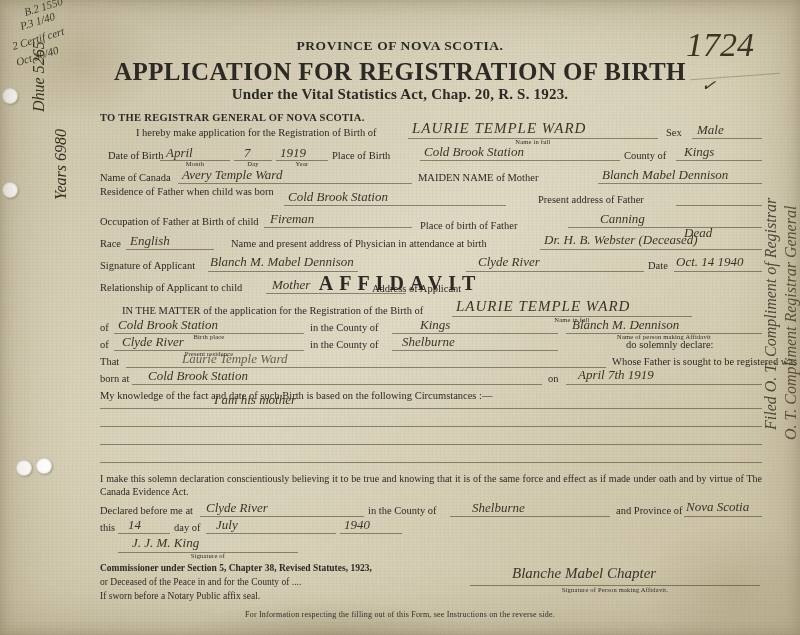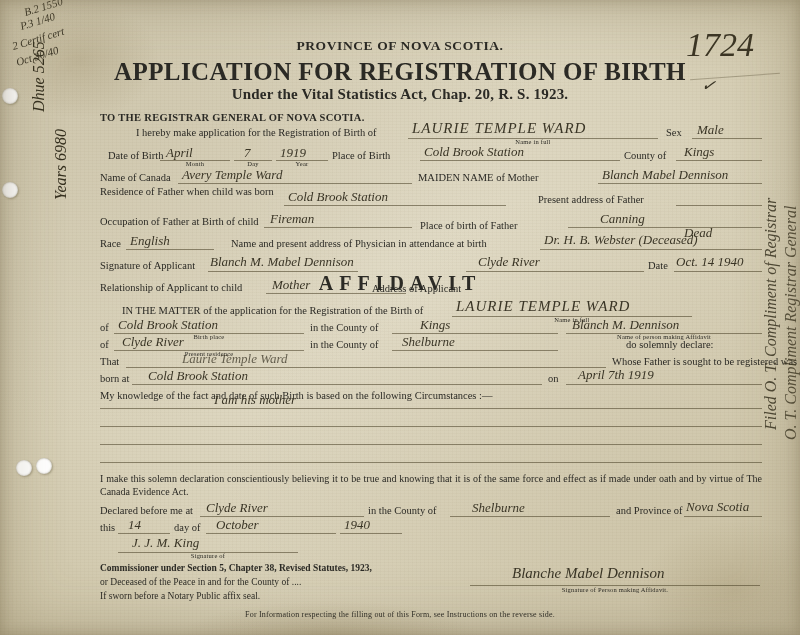--- a/index.html
+++ b/index.html
@@ -269,39 +269,39 @@
   <div class="hand md" style="left:472px;top:500px;">Shelburne</div>
   <div class="lbl" style="position:absolute;left:616px;top:505px;">and Province of</div>
   <div class="rule" style="left:684px;top:516px;width:78px;"></div>
   <div class="hand md" style="left:686px;top:499px;">Nova Scotia</div>
 
   <div class="line" style="left:100px;top:522px;">this</div>
   <div class="rule" style="left:118px;top:533px;width:52px;"></div>
   <div class="hand md" style="left:128px;top:517px;">14</div>
   <div class="lbl" style="position:absolute;left:174px;top:522px;">day of</div>
   <div class="rule" style="left:206px;top:533px;width:130px;"></div>
-  <div class="hand md" style="left:216px;top:517px;">October</div>
+  <div class="hand md" style="left:216px;top:517px;">July</div>
   <div class="rule" style="left:340px;top:533px;width:62px;"></div>
   <div class="hand md" style="left:344px;top:517px;">1940</div>
 
   <div class="hand md" style="left:132px;top:535px;">J. J. M. King</div>
   <div class="rule" style="left:118px;top:552px;width:180px;"></div>
   <div class="tiny center" style="position:absolute;left:118px;top:552px;width:180px;">Signature of</div>
 
   <div class="commtxt" style="left:100px;top:563px;">
     <span class="bold">Commissioner under Section 5, Chapter 38, Revised Statutes, 1923,</span>
   </div>
   <div class="commtxt" style="left:100px;top:577px;">
     <span>or Deceased of the Peace in and for the County of ....</span>
   </div>
   <div class="commtxt" style="left:100px;top:591px;">
     <span>If sworn before a Notary Public affix seal.</span>
   </div>
 
-  <div class="hand lg" style="left:512px;top:565px;">Blanche Mabel Dennison</div>
+  <div class="hand lg" style="left:512px;top:565px;">Blanche Mabel Chapter</div>
   <div class="rule" style="left:470px;top:585px;width:290px;"></div>
   <div class="tiny center" style="position:absolute;left:470px;top:586px;width:290px;">Signature of Person making Affidavit.</div>
 
   <div class="vert md" style="left:762px;top:430px;opacity:.85;">Filed O. T. Compliment of Registrar</div>
   <div class="vert sm" style="left:782px;top:440px;opacity:.8;">O. T. Compliment Registrar General</div>
 
   <div class="footer center">For Information respecting the filling out of this Form, see Instructions on the reverse side.</div>
 
   <div class="edge-dark"></div>
 </div>

